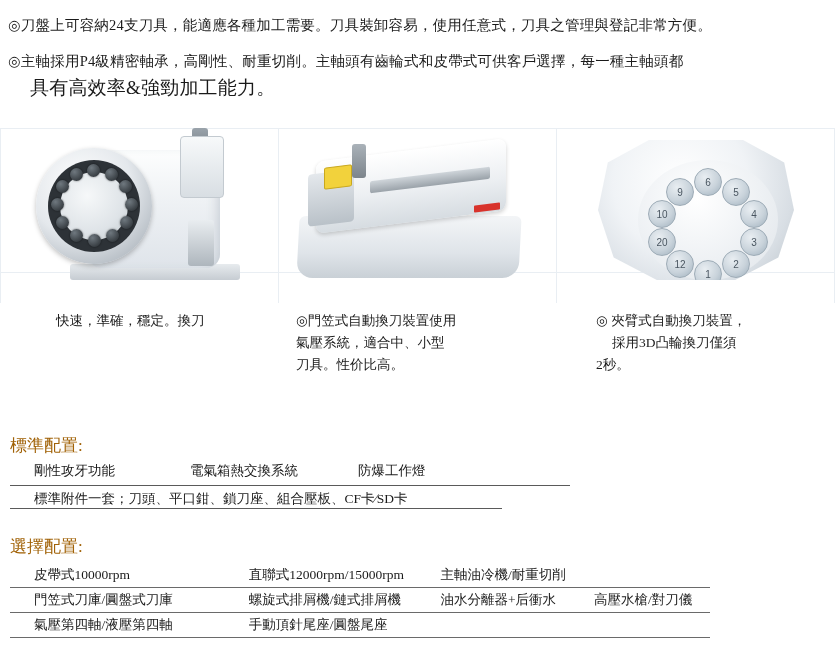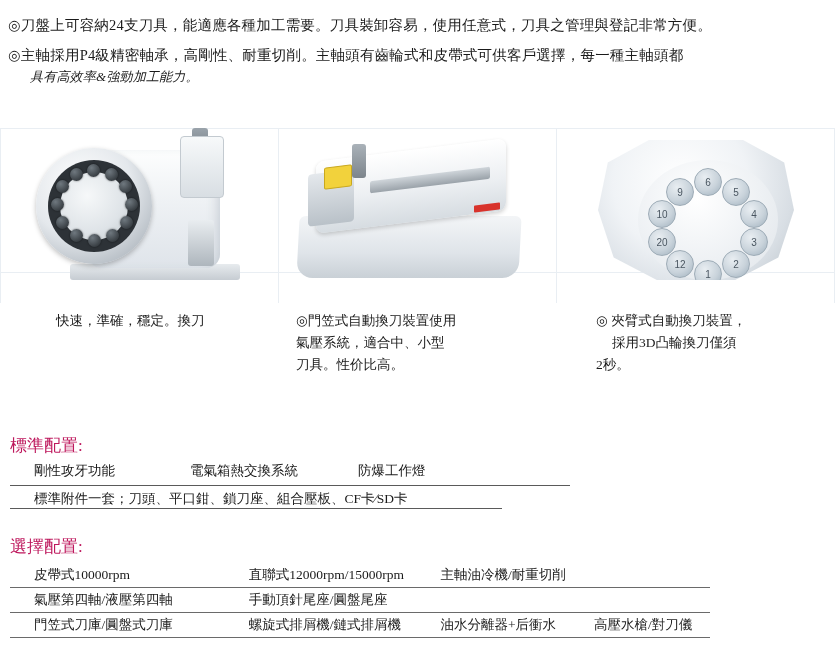--- a/index.html
+++ b/index.html
@@ -28,28 +28,27 @@
     top: 14px;
     width: 820px;
   }
   .intro-line {
     font-size: 14.5px;
     line-height: 1.55;
     letter-spacing: 0.2px;
     white-space: nowrap;
   }
   .intro-line.p2 {
-    margin-top: 8px;
+    margin-top: 14px;
   }
   .intro-cont {
-    font-size: 13px;
+    font-size: 19px;
     line-height: 1.55;
     letter-spacing: 0.2px;
     padding-left: 22px;
-    font-style: italic;
   }
 
   
   .products {
     position: absolute;
     left: 0px;
     top: 128px;
     width: 835px;
     height: 170px;
   }
@@ -239,21 +238,21 @@
   .cap-b { left: 296px; top: 310px; width: 250px; }
   .cap-c { left: 596px; top: 310px; width: 230px; }
   .cap-a .l2, .cap-a .l3 { padding-left: 16px; }
   .cap-b .l2, .cap-b .l3 { padding-left: 0px; }
   .cap-c .l2 { padding-left: 16px; }
 
   
   .sec-title {
     position: absolute;
     font-size: 17px;
-    color: #be185d;
+    color: #a16207;
     font-family: "Liberation Serif", serif;
   }
   .sec-std-title { left: 10px; top: 434px; }
   .sec-opt-title { left: 10px; top: 535px; }
 
   .std-rows {
     position: absolute;
     left: 10px; top: 462px;
     width: 560px;
     font-size: 13.5px;
@@ -401,27 +400,27 @@
   <div class="sec-title sec-opt-title">選擇配置:</div>
   <table class="opt-table">
     <tbody>
       <tr>
         <td class="c1">皮帶式10000rpm</td>
         <td class="c2">直聯式12000rpm/15000rpm</td>
         <td class="c3">主軸油冷機/耐重切削</td>
         <td class="c4"></td>
       </tr>
       <tr>
+        <td class="c1">門笠式刀庫/圓盤式刀庫</td>
+        <td class="c2">螺旋式排屑機/鏈式排屑機</td>
+        <td class="c3">油水分離器+后衝水</td>
+        <td class="c4">高壓水槍/對刀儀</td>
+      </tr>
+      <tr>
         <td class="c1">氣壓第四軸/液壓第四軸</td>
         <td class="c2">手動頂針尾座/圓盤尾座</td>
         <td class="c3"></td>
         <td class="c4"></td>
       </tr>
-      <tr>
-        <td class="c1">門笠式刀庫/圓盤式刀庫</td>
-        <td class="c2">螺旋式排屑機/鏈式排屑機</td>
-        <td class="c3">油水分離器+后衝水</td>
-        <td class="c4">高壓水槍/對刀儀</td>
-      </tr>
     </tbody>
   </table>
 
 </div>
 
 </body></html>

